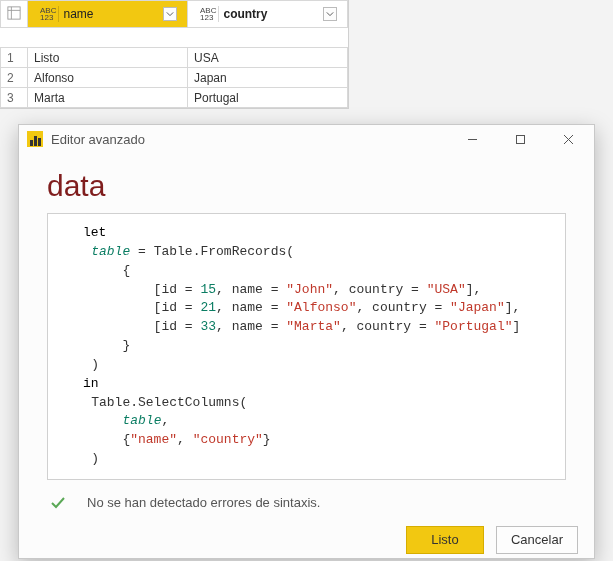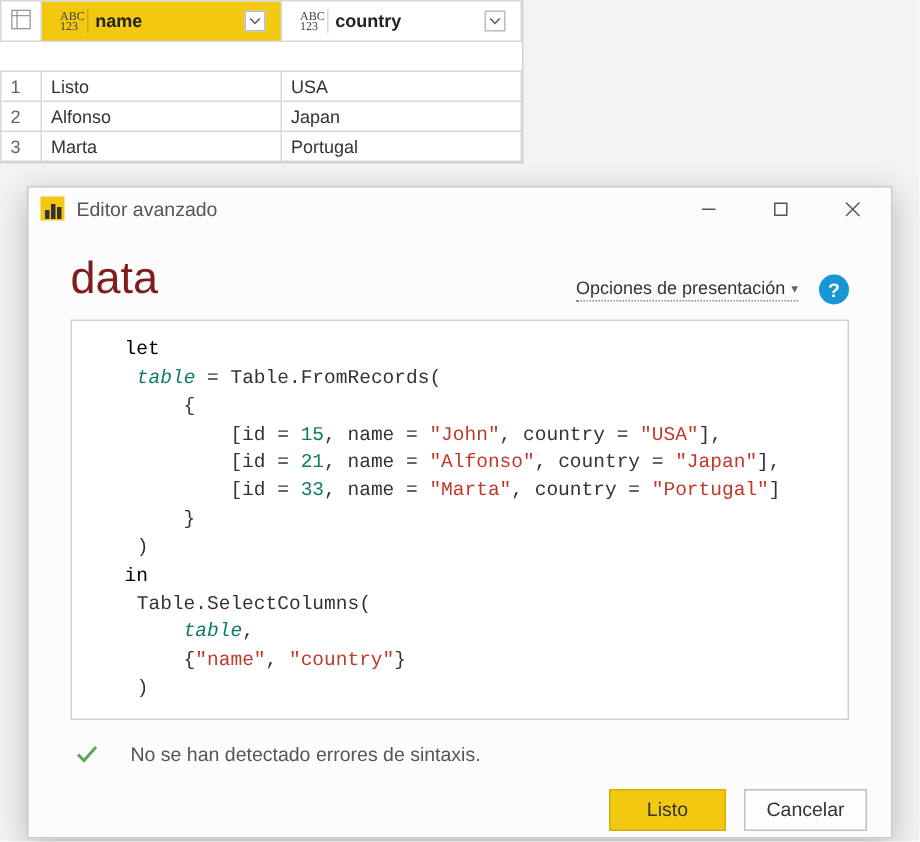--- a/index.html
+++ b/index.html
@@ -54,27 +54,27 @@
     align-items: center;
     height: 22px;
     padding: 0 4px;
     gap: 4px;
   }
   .type-icon {
     display: inline-flex;
     flex-direction: column;
     font-size: 8px;
     line-height: 7px;
-    font-family: Liberation Serif, serif;
+    font-family: Liberation Sans, sans-serif;
     color: #444;
     padding: 1px 2px;
     border-right: 1px solid rgba(0,0,0,0.15);
   }
   .col-label { flex: 1; font-weight: 600; color: #222; }
-  .col-label.sel { font-weight: 700; }
+  .col-label.sel { font-weight: 400; }
   .dd-arrow {
     width: 14px; height: 14px;
     border: 1px solid #bbb;
     background: #fdfdfd;
     display: flex; align-items: center; justify-content: center;
   }
   .dd-arrow svg { width: 8px; height: 8px; }
   .accent-bar { height: 3px; background: #0aa89e; }
   td.cell { width: 160px; }
   .table-corner {
@@ -276,27 +276,20 @@
         <svg viewBox="0 0 11 11">
           <line x1="1" y1="1" x2="10" y2="10" stroke-width="1"></line>
           <line x1="10" y1="1" x2="1" y2="10" stroke-width="1"></line>
         </svg>
       </div>
   </div>
 
   <div class="body-pad">
     <div class="header-row">
       <div class="big-title">data</div>
-      <div class="header-right">
-        <div class="opts">
-          <span>Opciones de presentación</span>
-            <span class="caret">▾</span>
-        </div>
-        <div class="help-icon">?</div>
-      </div>
     </div>
 
     <div class="code-box">
       <pre class="code" id="code-target"><span class="kw">let</span>
     <span class="id">table</span> = Table.FromRecords(
         {
             [id = <span class="num">15</span>, name = <span class="str">"John"</span>, country = <span class="str">"USA"</span>],
             [id = <span class="num">21</span>, name = <span class="str">"Alfonso"</span>, country = <span class="str">"Japan"</span>],
             [id = <span class="num">33</span>, name = <span class="str">"Marta"</span>, country = <span class="str">"Portugal"</span>]
         }

